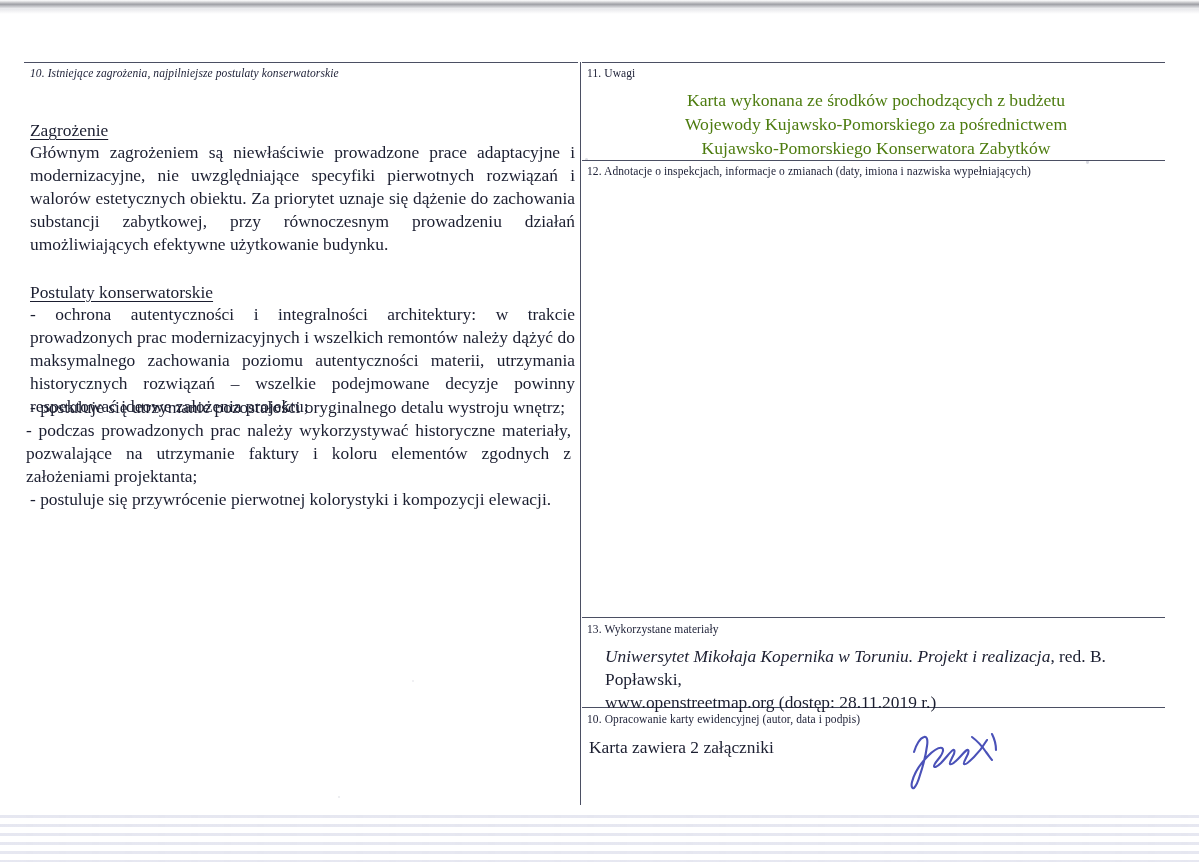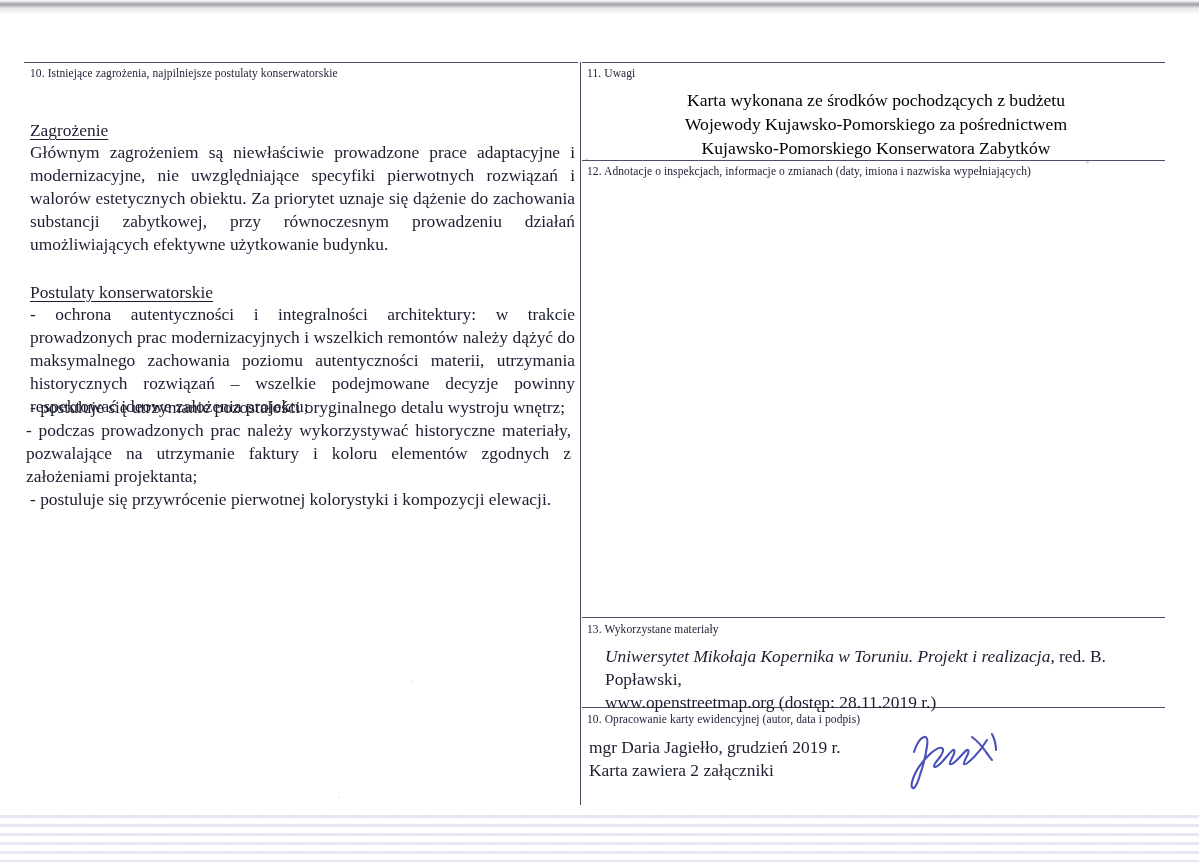--- a/index.html
+++ b/index.html
@@ -102,21 +102,21 @@
     text-decoration: underline;
     text-underline-offset: 2.5px;
     display: inline-block;
     margin-bottom: 0;
   }
   .centered-note {
     position: absolute;
     text-align: center;
     font-size: 17.6px;
     line-height: 24px;
-    color: #000000;
+    color: #4d7c0f;
   }
   .bib-italic { font-style: italic; }
 
   #signature-mark {
     position: absolute;
     left: 906px;
     top: 712px;
     width: 110px;
     height: 80px;
   }
@@ -138,21 +138,21 @@
 <div class="hrule" style="left:582px; top:62px;  width:583px;"></div>
 
 <div class="vrule" style="left:580px; top:62px; height:743px;"></div>
 
 <div class="hrule" style="left:582px; top:160px; width:583px;"></div>
 
 <div class="hrule" style="left:582px; top:617px; width:583px;"></div>
 
 <div class="hrule" style="left:582px; top:707px; width:583px;"></div>
 
-<div class="field-label" style="left:30px; top:66px;">10. Istniejące zagrożenia, najpilniejsze postulaty konserwatorskie</div>
+<div class="field-label" style="left:30px; top:66px;font-style:italic;">10. Istniejące zagrożenia, najpilniejsze postulaty konserwatorskie</div>
 
 <div class="body-block" style="left:30px; top:119px; width:545px;">
   <span class="section-heading">Zagrożenie</span>
 </div>
 
 <div class="body-block justified" style="left:30px; top:141px; width:545px;">Głównym zagrożeniem są niewłaściwie prowadzone prace adaptacyjne i modernizacyjne,  nie uwzględniające specyfiki pierwotnych rozwiązań i walorów estetycznych obiektu. Za priorytet uznaje się dążenie do zachowania substancji zabytkowej, przy równoczesnym prowadzeniu działań umożliwiających efektywne użytkowanie budynku.</div>
 
 <div class="body-block" style="left:30px; top:281px; width:545px;">
   <span class="section-heading">Postulaty konserwatorskie</span>
 </div>
@@ -182,21 +182,20 @@
 <div class="body-block" style="left:589px; top:645px; width:572px;margin-left:16px;">
   <div>
     <span class="bib-italic">Uniwersytet Mikołaja Kopernika w Toruniu. Projekt i realizacja</span><span>, red. B. Popławski,</span>
   </div>
   <div>www.openstreetmap.org (dostęp: 28.11.2019 r.)</div>
 </div>
 
 <div class="field-label" style="left:587px; top:712px;">10. Opracowanie karty ewidencyjnej (autor, data i podpis)</div>
 
 <div class="body-block" style="left:589px; top:736px; width:320px;">
-  <div>mgr Daria Jagiełło, grudzień 2019 r.</div>
   <div>Karta zawiera 2 załączniki</div>
 </div>
 
 <svg id="signature-mark" viewBox="0 0 110 80">
   <g fill="none" stroke="#4a51b8" stroke-width="2.1" stroke-linecap="round" stroke-linejoin="round">
     <path d="M8 40 C10 33, 14 26, 18 25 C21 24, 22 28, 21 34
              C20 42, 17 54, 14 63 C12 70, 10 74, 8 76
              C6 77, 5 74, 6 70 C8 62, 14 52, 22 44
              C28 38, 33 35, 36 36 C38 37, 37 41, 34 45
              C31 49, 28 52, 28 54 C28 56, 31 55, 35 51

